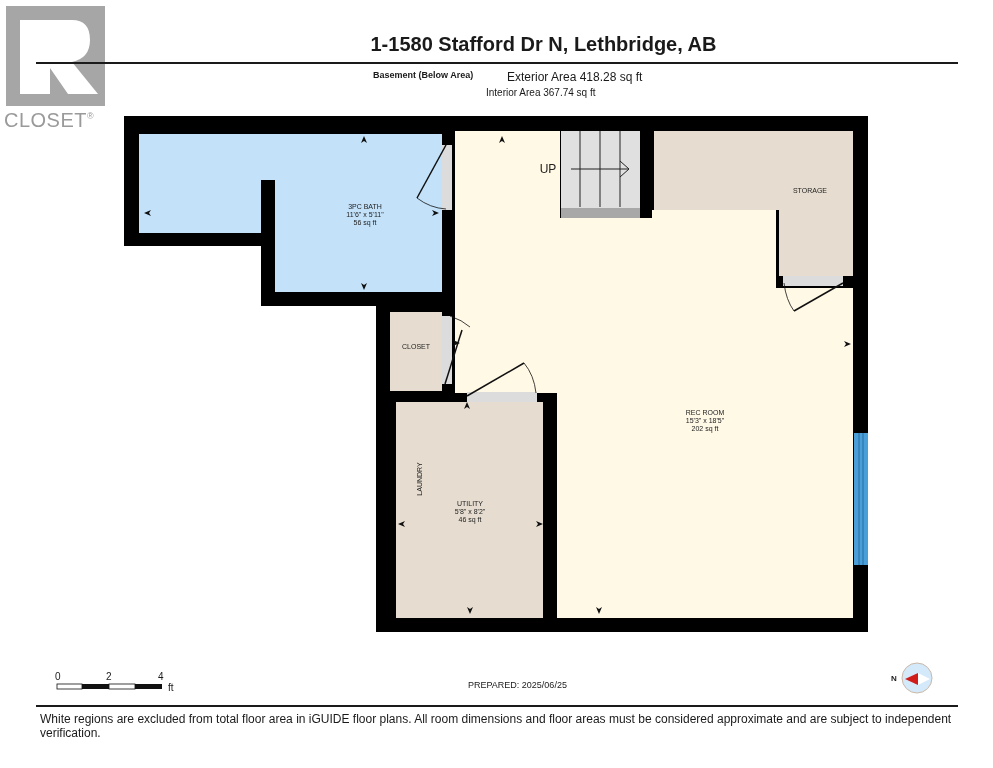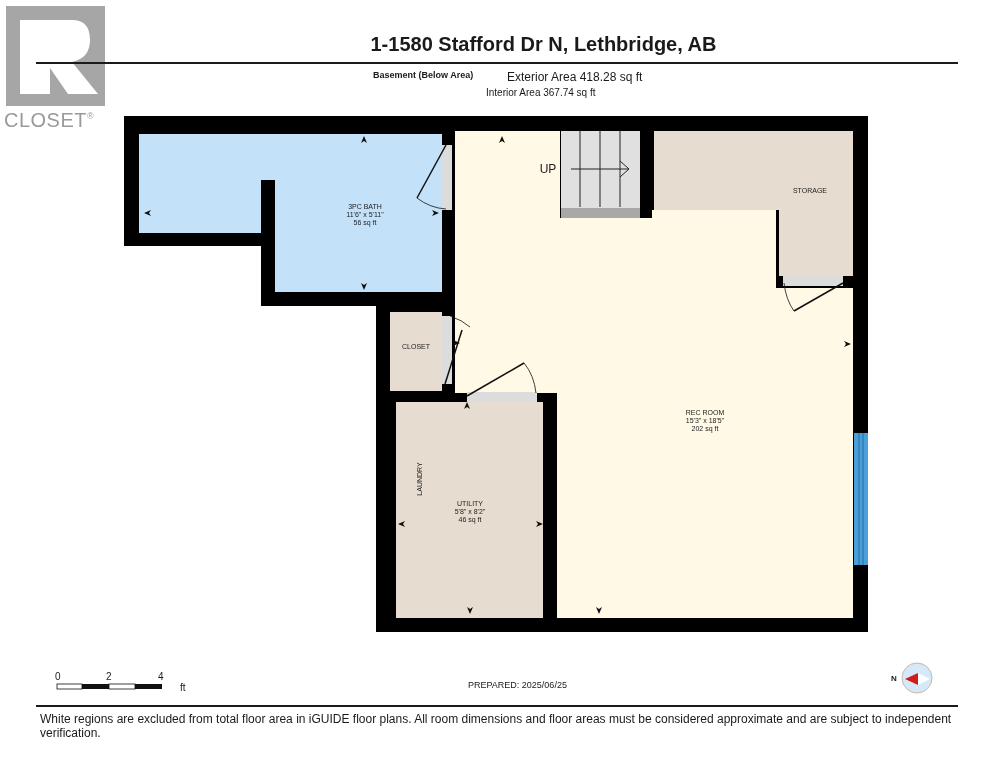--- a/index.html
+++ b/index.html
@@ -136,20 +136,20 @@
   <div>UTILITY</div>
     <div>5'8" x 8'2"</div>
     <div>46 sq ft</div>
 </div>
 <div class="room-label" style="left:395px; top:475px; width:50px; transform: rotate(-90deg);">LAUNDRY</div>
 
 <div class="scale-labels">
   <span style="left:55px; top:671px;">0</span>
   <span style="left:106px; top:671px;">2</span>
   <span style="left:158px; top:671px;">4</span>
-  <span style="left:180px; top:682px;">ft</span>
+  <span style="left:168px; top:682px;">ft</span>
 </div>
 
 <div class="prepared">PREPARED: 2025/06/25</div>
 <div style="position:absolute; left:891px; top:674px; font-size:8px; font-weight:bold;">N</div>
 
 <div class="footer-rule"></div>
 <div class="disclaimer">White regions are excluded from total floor area in iGUIDE floor plans. All room dimensions and floor areas must be considered approximate and are subject to independent verification.</div>
 
 </body></html>

